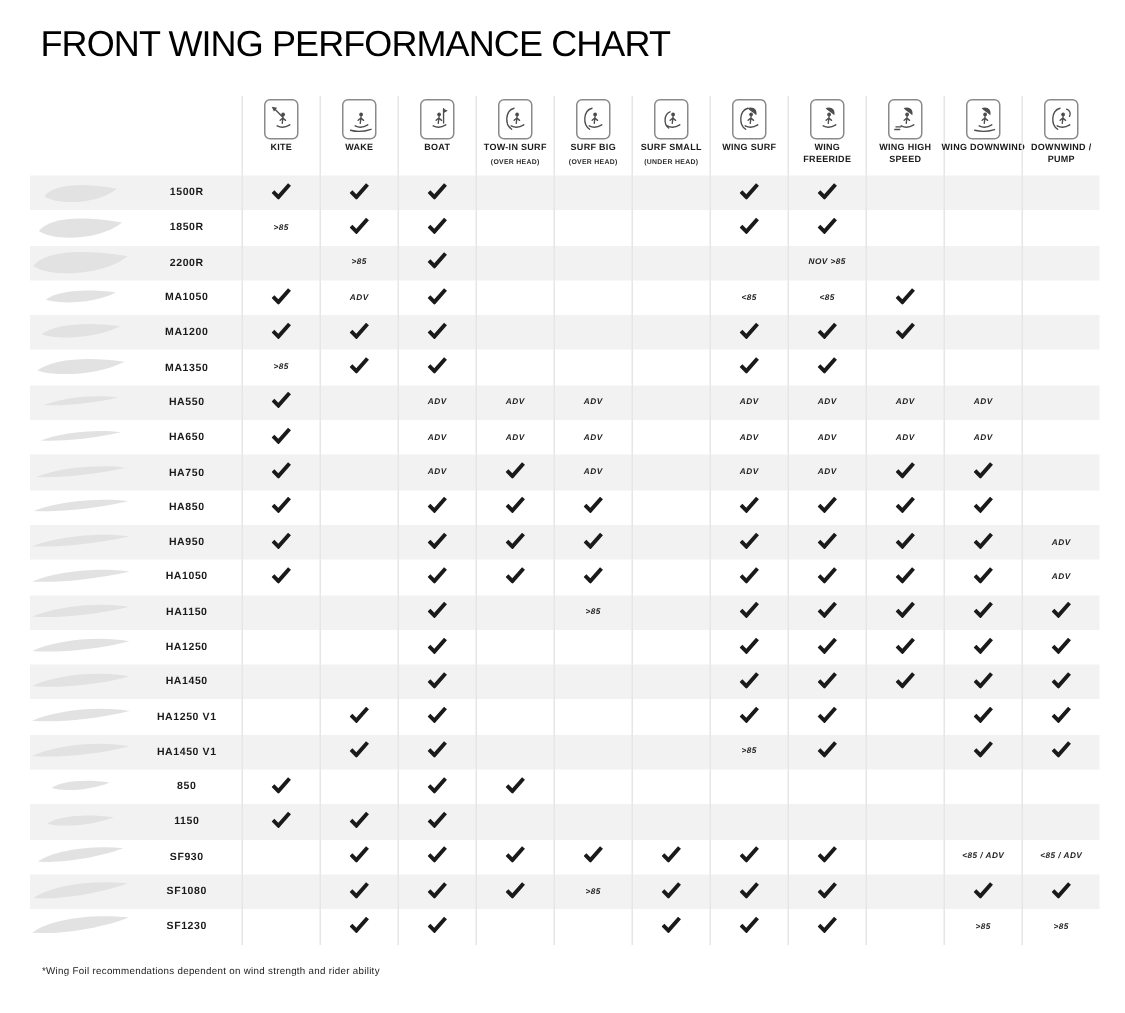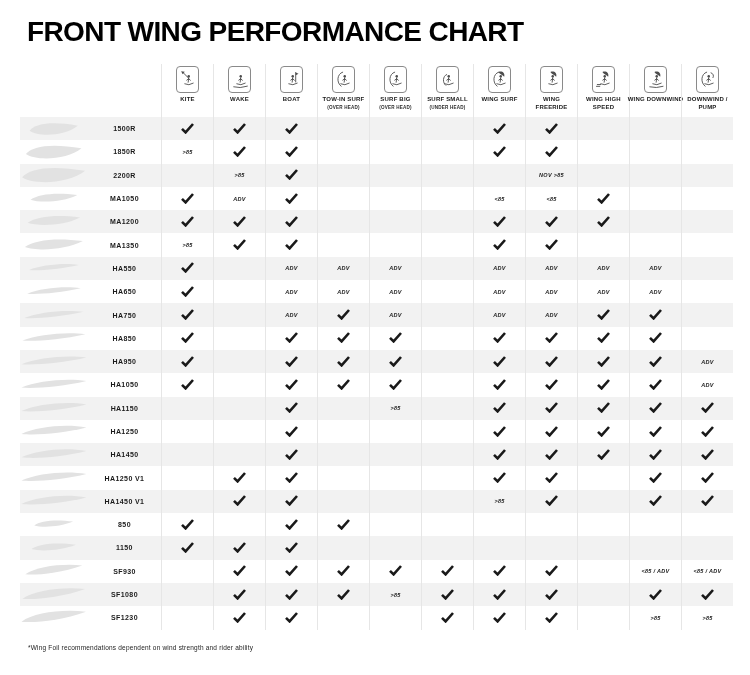--- a/index.html
+++ b/index.html
@@ -3,21 +3,21 @@
 <meta charset="utf-8">
 <style>
   html,body{margin:0;padding:0}
   body{
     width:750px;height:675px;position:relative;overflow:hidden;
     background:#ffffff;color:#1a1a1a;
     font-family:"Liberation Sans", sans-serif;
   }
   .title{
     position:absolute;left:27px;top:16px;
-    font-size:28px;font-weight:700;letter-spacing:-0.6px;color:#000;white-space:nowrap;
+    font-size:24px;font-weight:400;letter-spacing:-0.6px;color:#000;white-space:nowrap;
   }
   .table{position:absolute;left:20px;top:64px;width:713px}
   .hrow{display:flex;height:53px;margin-left:141px}
   .hcell{
     width:52px;box-sizing:border-box;border-left:1px solid #e6e6e6;
     display:flex;flex-direction:column;align-items:center;padding-top:2px;
   }
   .icon-box{
     width:21px;height:25px;border:1px solid #8a8a8a;border-radius:4px;
     display:flex;align-items:center;justify-content:center;background:#fff;flex:none;

